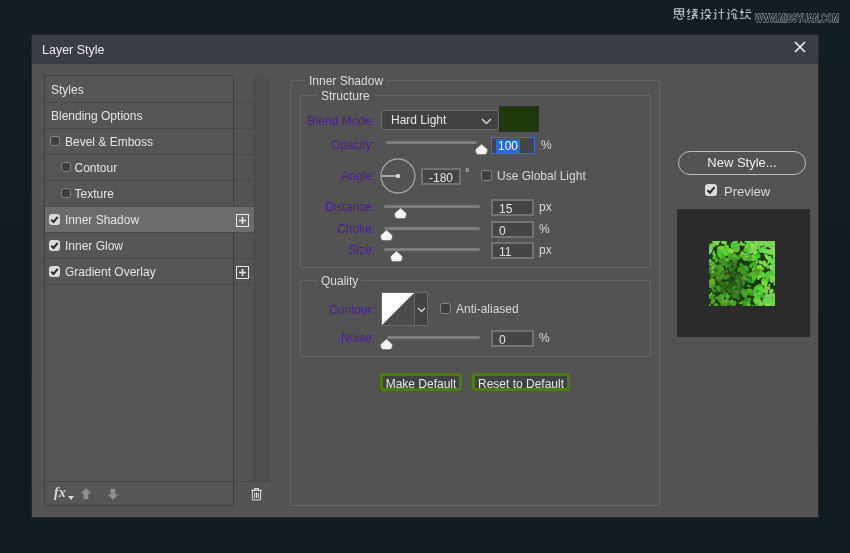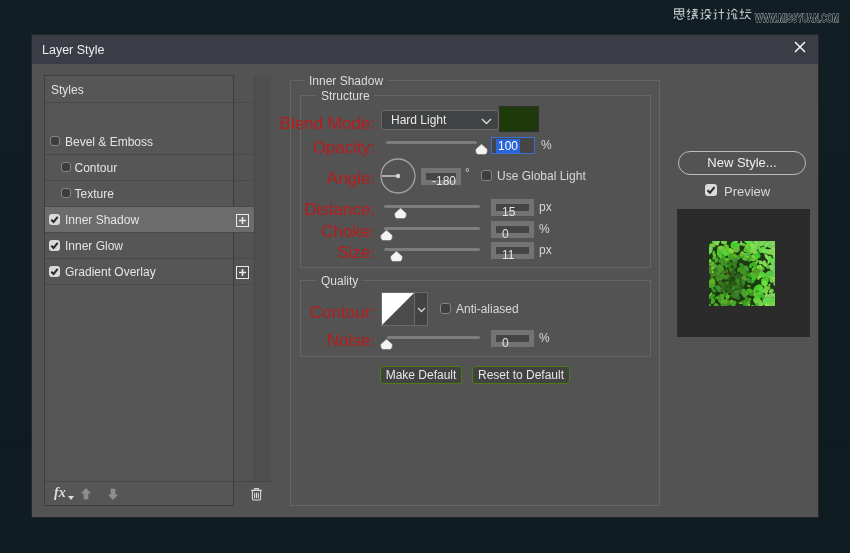--- a/index.html
+++ b/index.html
@@ -11,32 +11,32 @@
 .xbtn { position:absolute; right:11px; top:5px; width:14px; height:14px; }
 abs, .abs { position:absolute; }
 .lpanel { position:absolute; left:12px; top:40px; width:190px; height:431px; background:#565656; border:1px solid #3e3e3e; }
 .lrow { position:absolute; left:0; width:209px; height:26px; border-bottom:1px solid #494949; }
 .lrow.sel { background:#6c6c6c; }
 .lrt { position:absolute; top:6px; font-size:12px; color:#e4e4e4; white-space:nowrap; }
 .plusbtn { position:absolute; right:5px; top:6px; width:13px; height:13px; }
 .cbu { position:absolute; background:#3e3e3e; border:1px solid #858585; border-radius:3px; }
 .cbc { position:absolute; background:#dadada; border-radius:3px; }
 .cbc svg { display:block; }
-.lbl { position:absolute; font-size:17px; color:#b91c1c; white-space:nowrap;padding-left:7px; }
+.lbl { position:absolute; font-size:12px; color:#4c1d95; white-space:nowrap;padding-left:7px; }
 .gbox { position:absolute; border:1px solid #656565; }
 .glab { position:absolute; font-size:12px; color:#dcdcdc; background:#535353; padding:0 4px; white-space:nowrap; }
 .track { position:absolute; height:3px; background:#7d7d7d; border-radius:2px; }
 .thumb { position:absolute; width:12px; height:11px; }
-.vbox { position:absolute; background:#454545; border:5px solid #737373; font-size:12px; color:#e6e6e6;
+.vbox { position:absolute; background:#454545; border:2px solid #737373; font-size:12px; color:#e6e6e6;
   padding:1px 0 0 6px; }
 .unit { position:absolute; font-size:12px; color:#d8d8d8; }
 .pill { position:absolute; left:678px; width:128px; height:24px; border:1px solid #bcbcbc; border-radius:12px;
   text-align:center; font-size:13px; color:#efefef; line-height:22px; background:transparent; }
-.btn { position:absolute; height:18px; background:#424242; border:1px solid #4d7c0f; border-radius:3px;
-  font-size:12px; color:#e6e6e6; text-align:center; line-height:16px; }
+.btn { position:absolute; height:18px; background:#424242; border:3px solid #4d7c0f; border-radius:3px;
+  font-size:12px; color:#e6e6e6; text-align:center; line-height:16px;margin-top:7px; }
 </style></head>
 <body>
 <svg width="172" height="22" viewBox="0 0 172 22" style="position:absolute;top:5px;right:9px">
 <g transform="translate(4,3) scale(0.82)">
       <g transform="translate(0,0)" fill="none" stroke="#c3cacd" stroke-width="1.3">
         <rect x="2" y="1" width="11" height="6.5"></rect>
         <line x1="7.5" y1="1" x2="7.5" y2="7.5"></line>
         <line x1="2" y1="4.2" x2="13" y2="4.2"></line>
         <path d="M3 10 l-2 3 M5 9.5 c0 3,1 4.5,4 4.5 l3 -1.5 M9 9 l1.5 2 M12 8.5 l2 2.5"></path>
       </g>
@@ -67,20 +67,23 @@
   <div class="tbar">
       <div class="t">Layer Style</div>
     <svg class="xbtn" viewBox="0 0 14 14">
         <path d="M2 2 L12 12 M12 2 L2 12" stroke="#f0f0f0" stroke-width="1.6" fill="none"></path>
       </svg>
   </div>
 
   <div class="lpanel">
     <div class="lrow" style="top:1px">
         <div class="lrt" style="left:6px">Styles</div>
+      </div>
+      <div class="lrow" style="top:27px">
+        <div class="lrt" style="left:6px">Blending Options</div>
       </div>
       <div class="lrow" style="top:53px">
         <div class="cbu" style="left:4.5px;top:7px;width:10px;height:10px"></div>
         <div class="lrt" style="left:20px">Bevel &amp; Emboss</div>
       </div>
       <div class="lrow" style="top:79px">
         <div class="cbu" style="left:16px;top:7px;width:10px;height:10px"></div>
         <div class="lrt" style="left:29.5px">Contour</div>
       </div>
       <div class="lrow" style="top:105px">

